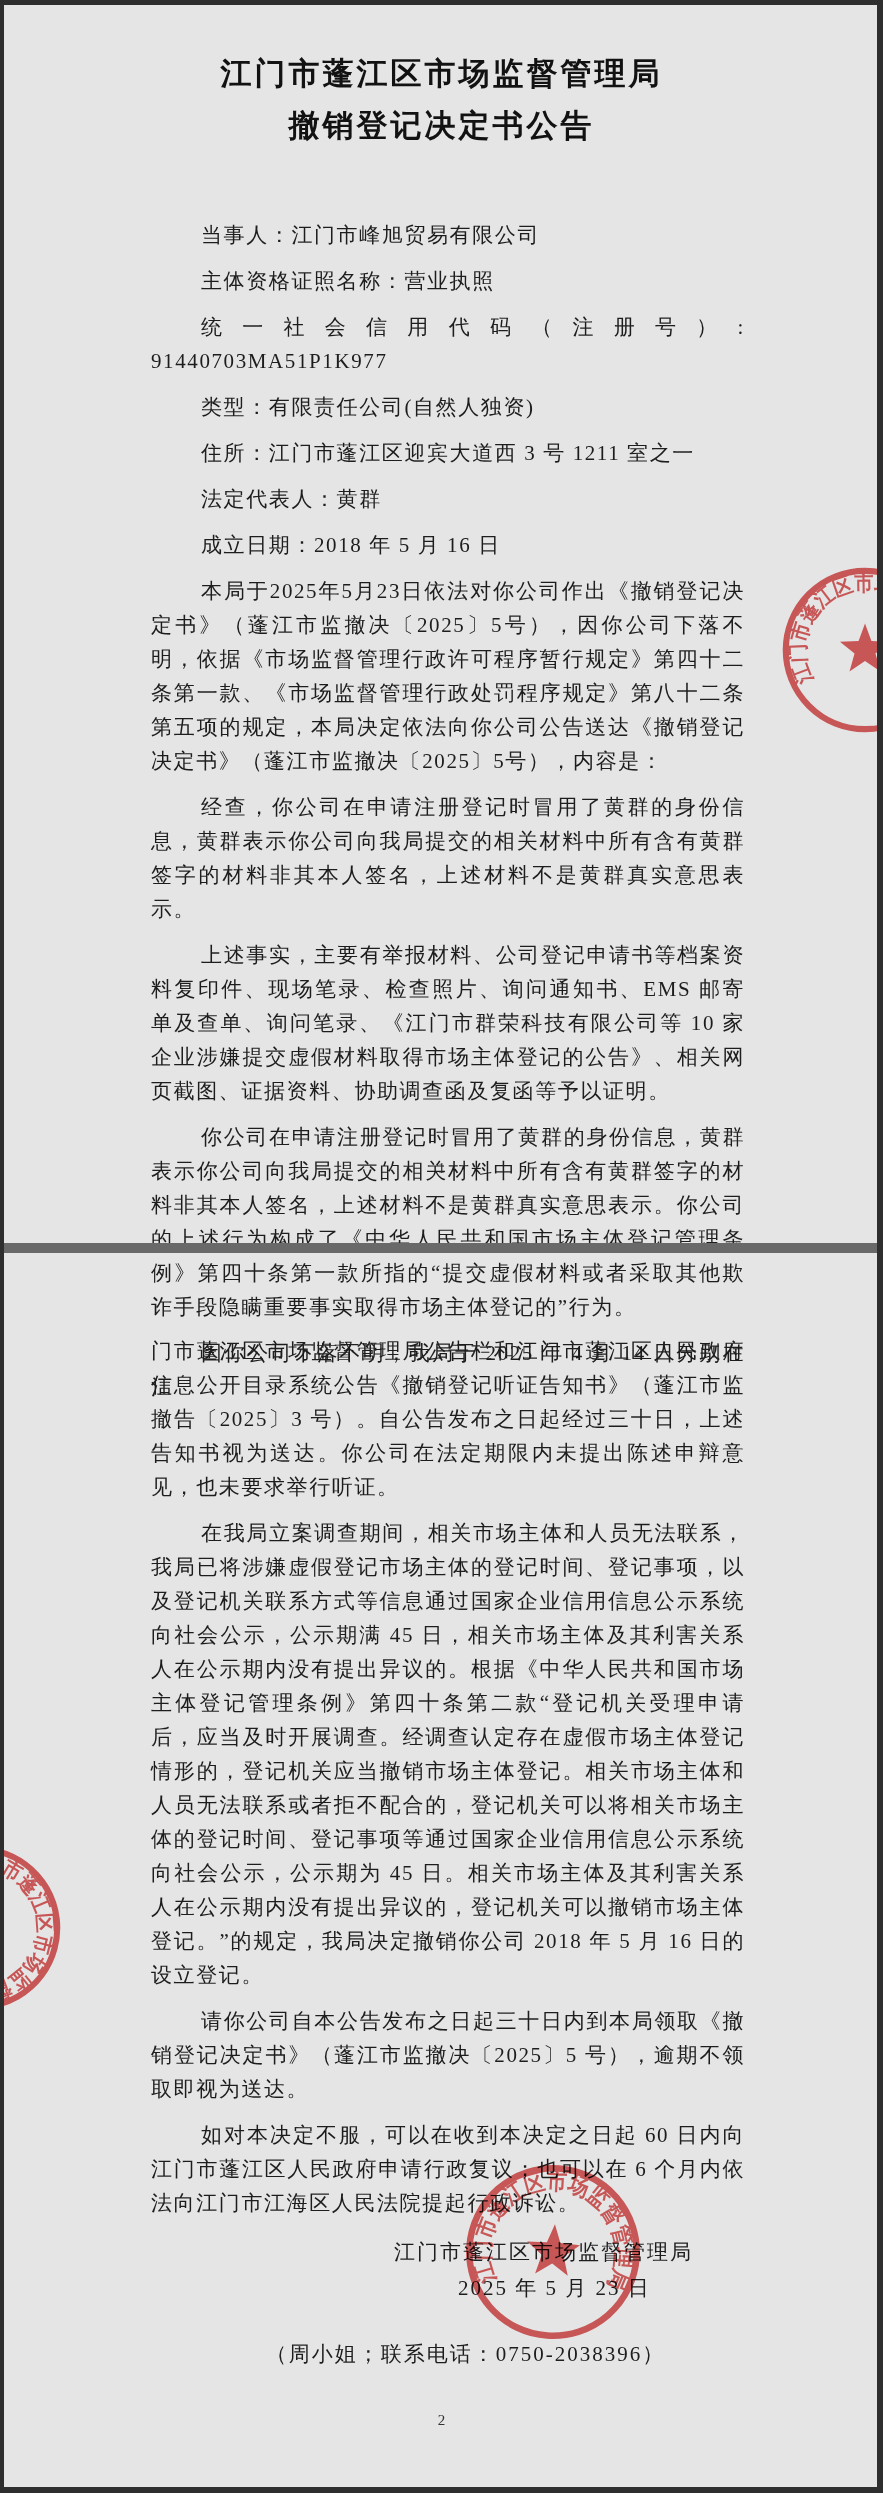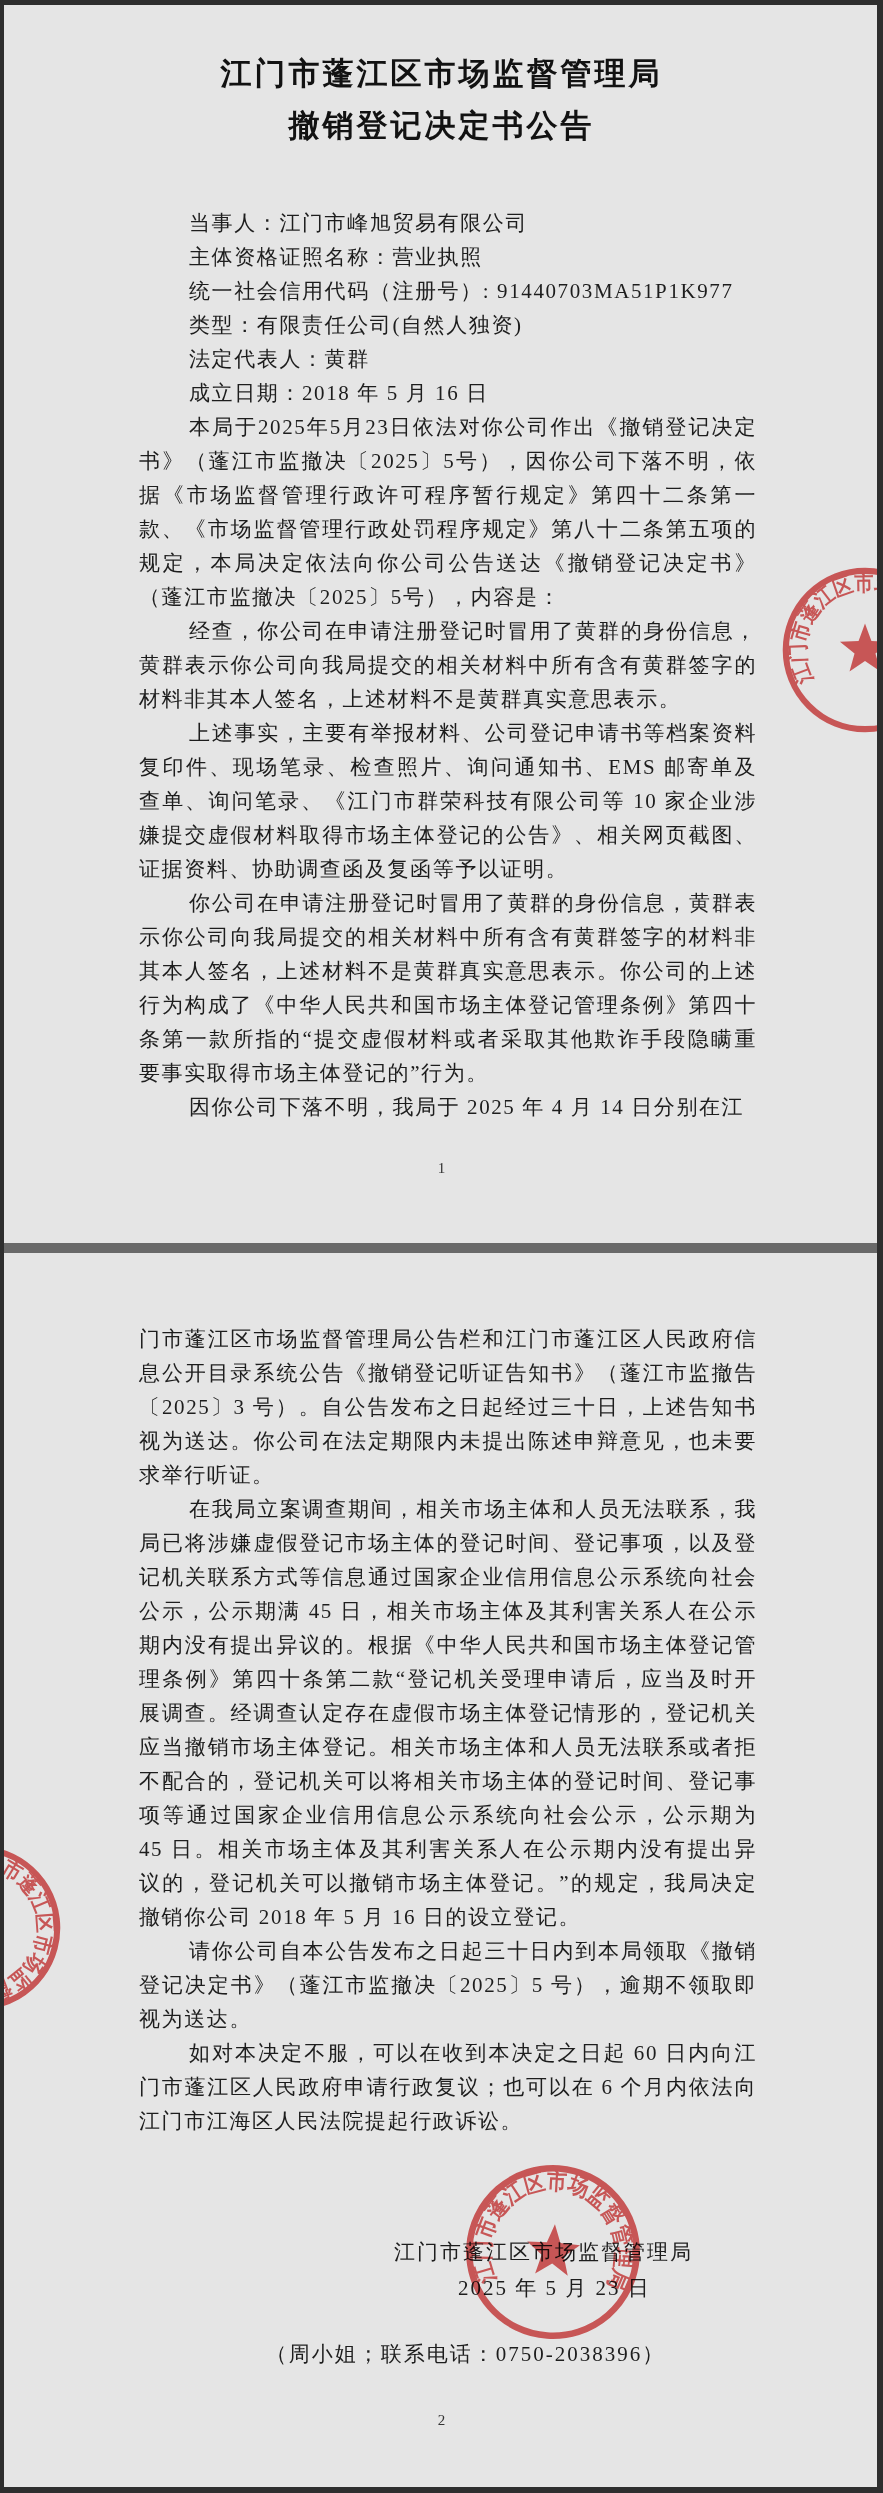--- a/index.html
+++ b/index.html
@@ -20,21 +20,21 @@
     font-family:"Liberation Sans","DejaVu Sans",sans-serif;font-weight:bold;
     font-size:31px;line-height:52px;letter-spacing:3px;color:#121212;
   }
   .body-col{
     position:absolute;left:139px;width:618px;
     font-size:21px;line-height:34px;letter-spacing:1.6px;
     text-align:justify;text-justify:inter-ideograph;
   }
   .body1{top:206px;}
   .body2{top:1322px;}
-  .body-col p{margin:0;padding:0;text-indent:50px;}
+  .body-col p{margin:12px;padding:0;text-indent:50px;}
   .body-col p.noindent{text-indent:0;}
 
   .pagenum{
     position:absolute;left:0;width:883px;text-align:center;
     font-size:15px;color:#333;letter-spacing:0;
   }
   .pagenum.p1{top:1160px;}
   .pagenum.p2{top:2412px;}
 
   .sig-name{position:absolute;left:394px;top:2238px;font-size:21px;letter-spacing:2px;}
@@ -60,20 +60,21 @@
   <div class="title">
     <div>江门市蓬江区市场监督管理局</div>
     <div>撤销登记决定书公告</div>
   </div>
 
   <div class="body-col body1">
     <p>当事人：江门市峰旭贸易有限公司</p>
     <p>主体资格证照名称：营业执照</p>
     <p>统一社会信用代码（注册号）: 91440703MA51P1K977</p>
     <p>类型：有限责任公司(自然人独资)</p>
+    <p>住所：江门市蓬江区迎宾大道西 3 号 1211 室之一</p>
     <p>法定代表人：黄群</p>
     <p>成立日期：2018 年 5 月 16 日</p>
     <p>本局于2025年5月23日依法对你公司作出《撤销登记决定书》（蓬江市监撤决〔2025〕5号），因你公司下落不明，依据《市场监督管理行政许可程序暂行规定》第四十二条第一款、《市场监督管理行政处罚程序规定》第八十二条第五项的规定，本局决定依法向你公司公告送达《撤销登记决定书》（蓬江市监撤决〔2025〕5号），内容是：</p>
     <p>经查，你公司在申请注册登记时冒用了黄群的身份信息，黄群表示你公司向我局提交的相关材料中所有含有黄群签字的材料非其本人签名，上述材料不是黄群真实意思表示。</p>
     <p>上述事实，主要有举报材料、公司登记申请书等档案资料复印件、现场笔录、检查照片、询问通知书、EMS 邮寄单及查单、询问笔录、《江门市群荣科技有限公司等 10 家企业涉嫌提交虚假材料取得市场主体登记的公告》、相关网页截图、证据资料、协助调查函及复函等予以证明。</p>
     <p>你公司在申请注册登记时冒用了黄群的身份信息，黄群表示你公司向我局提交的相关材料中所有含有黄群签字的材料非其本人签名，上述材料不是黄群真实意思表示。你公司的上述行为构成了《中华人民共和国市场主体登记管理条例》第四十条第一款所指的“提交虚假材料或者采取其他欺诈手段隐瞒重要事实取得市场主体登记的”行为。</p>
     <p>因你公司下落不明，我局于 2025 年 4 月 14 日分别在江</p>
   </div>
 
   <div class="pagenum p1">1</div>

